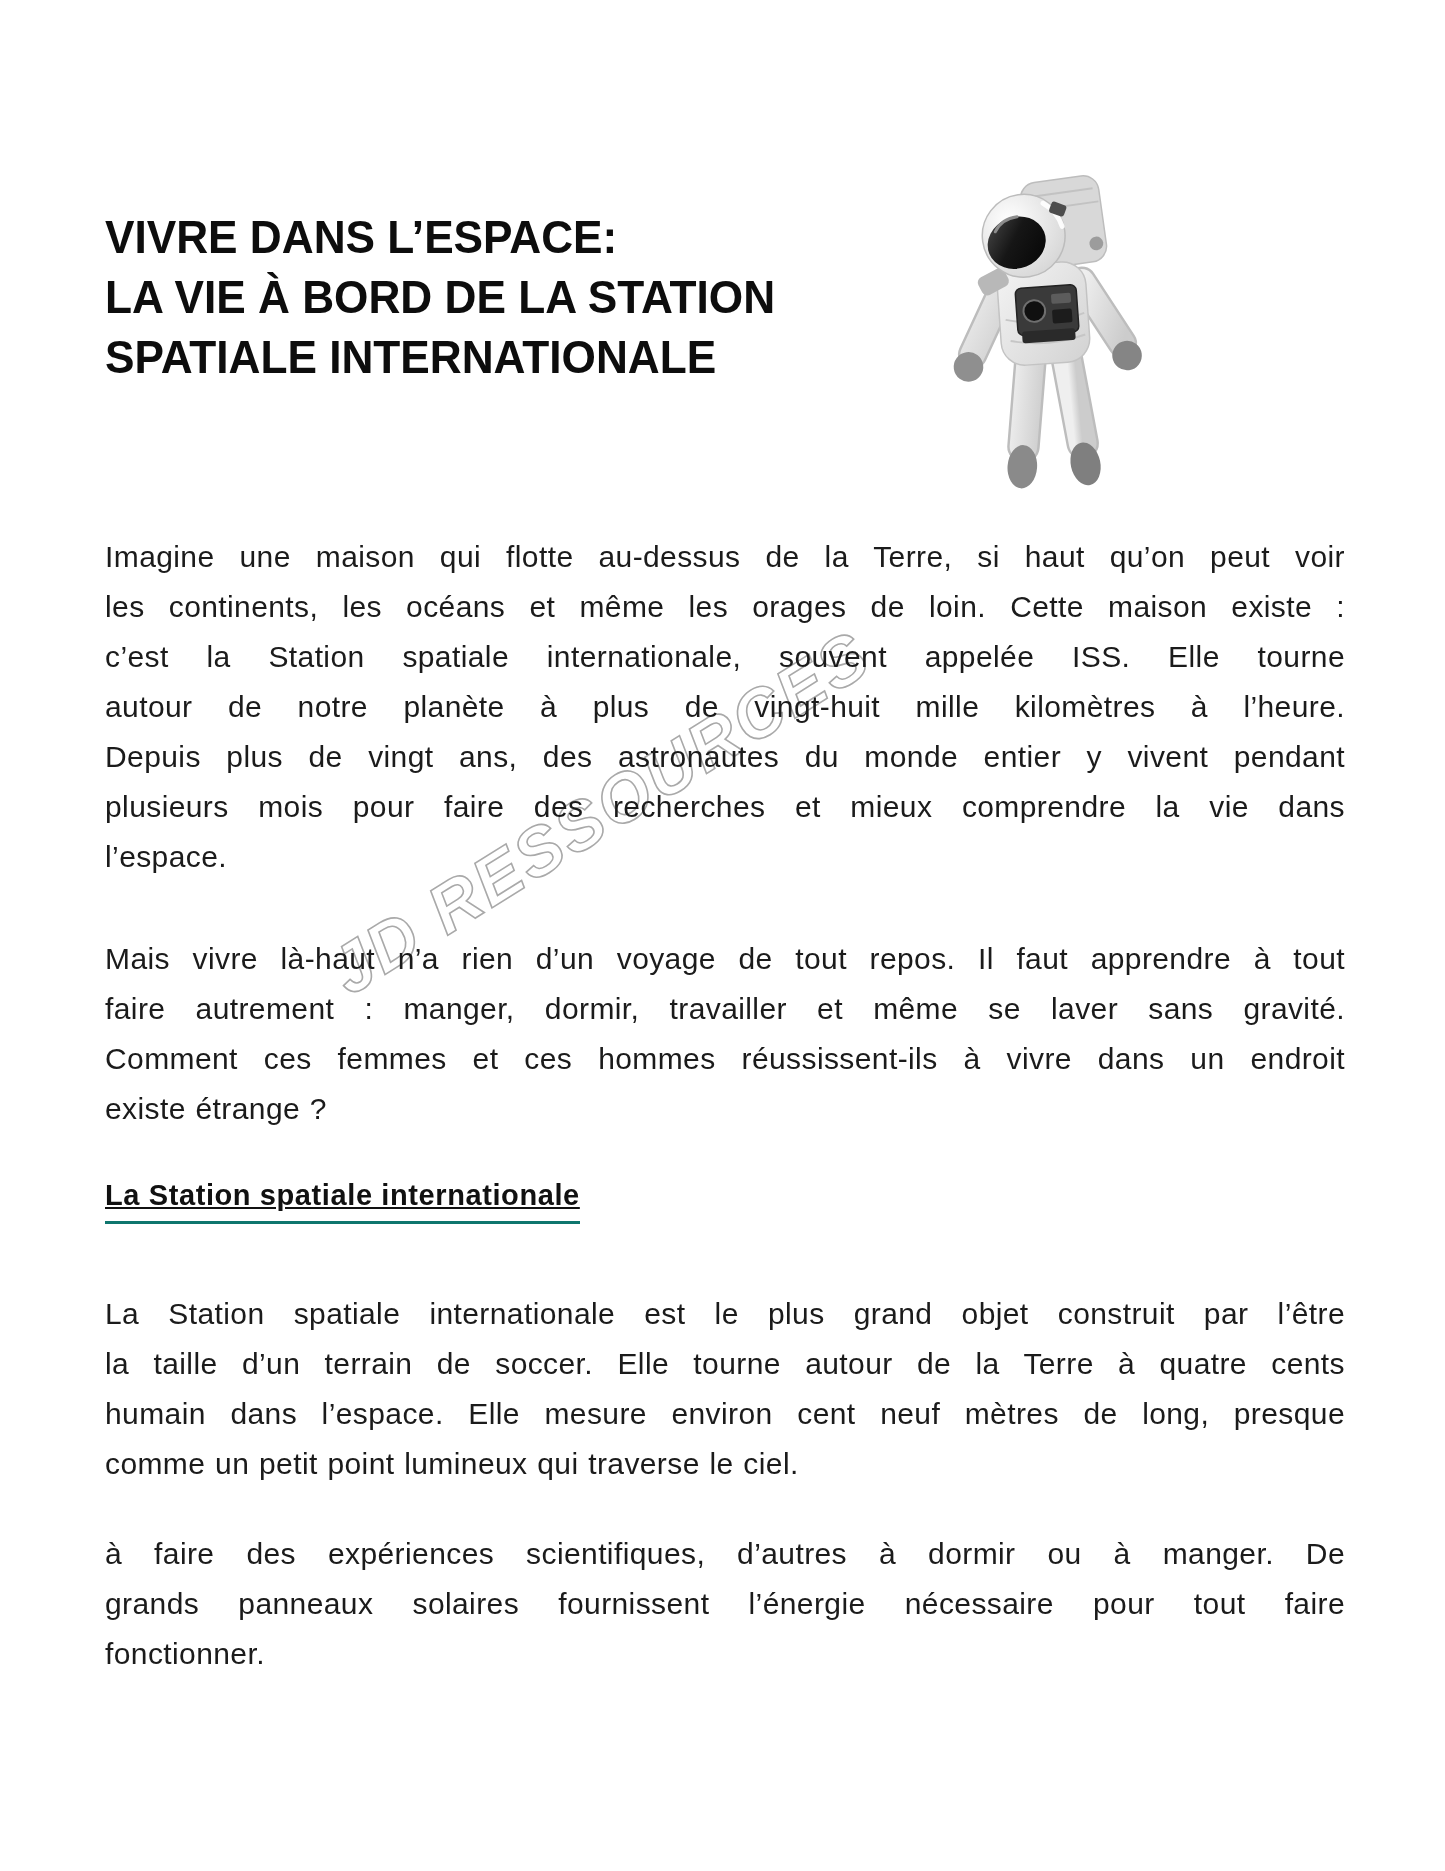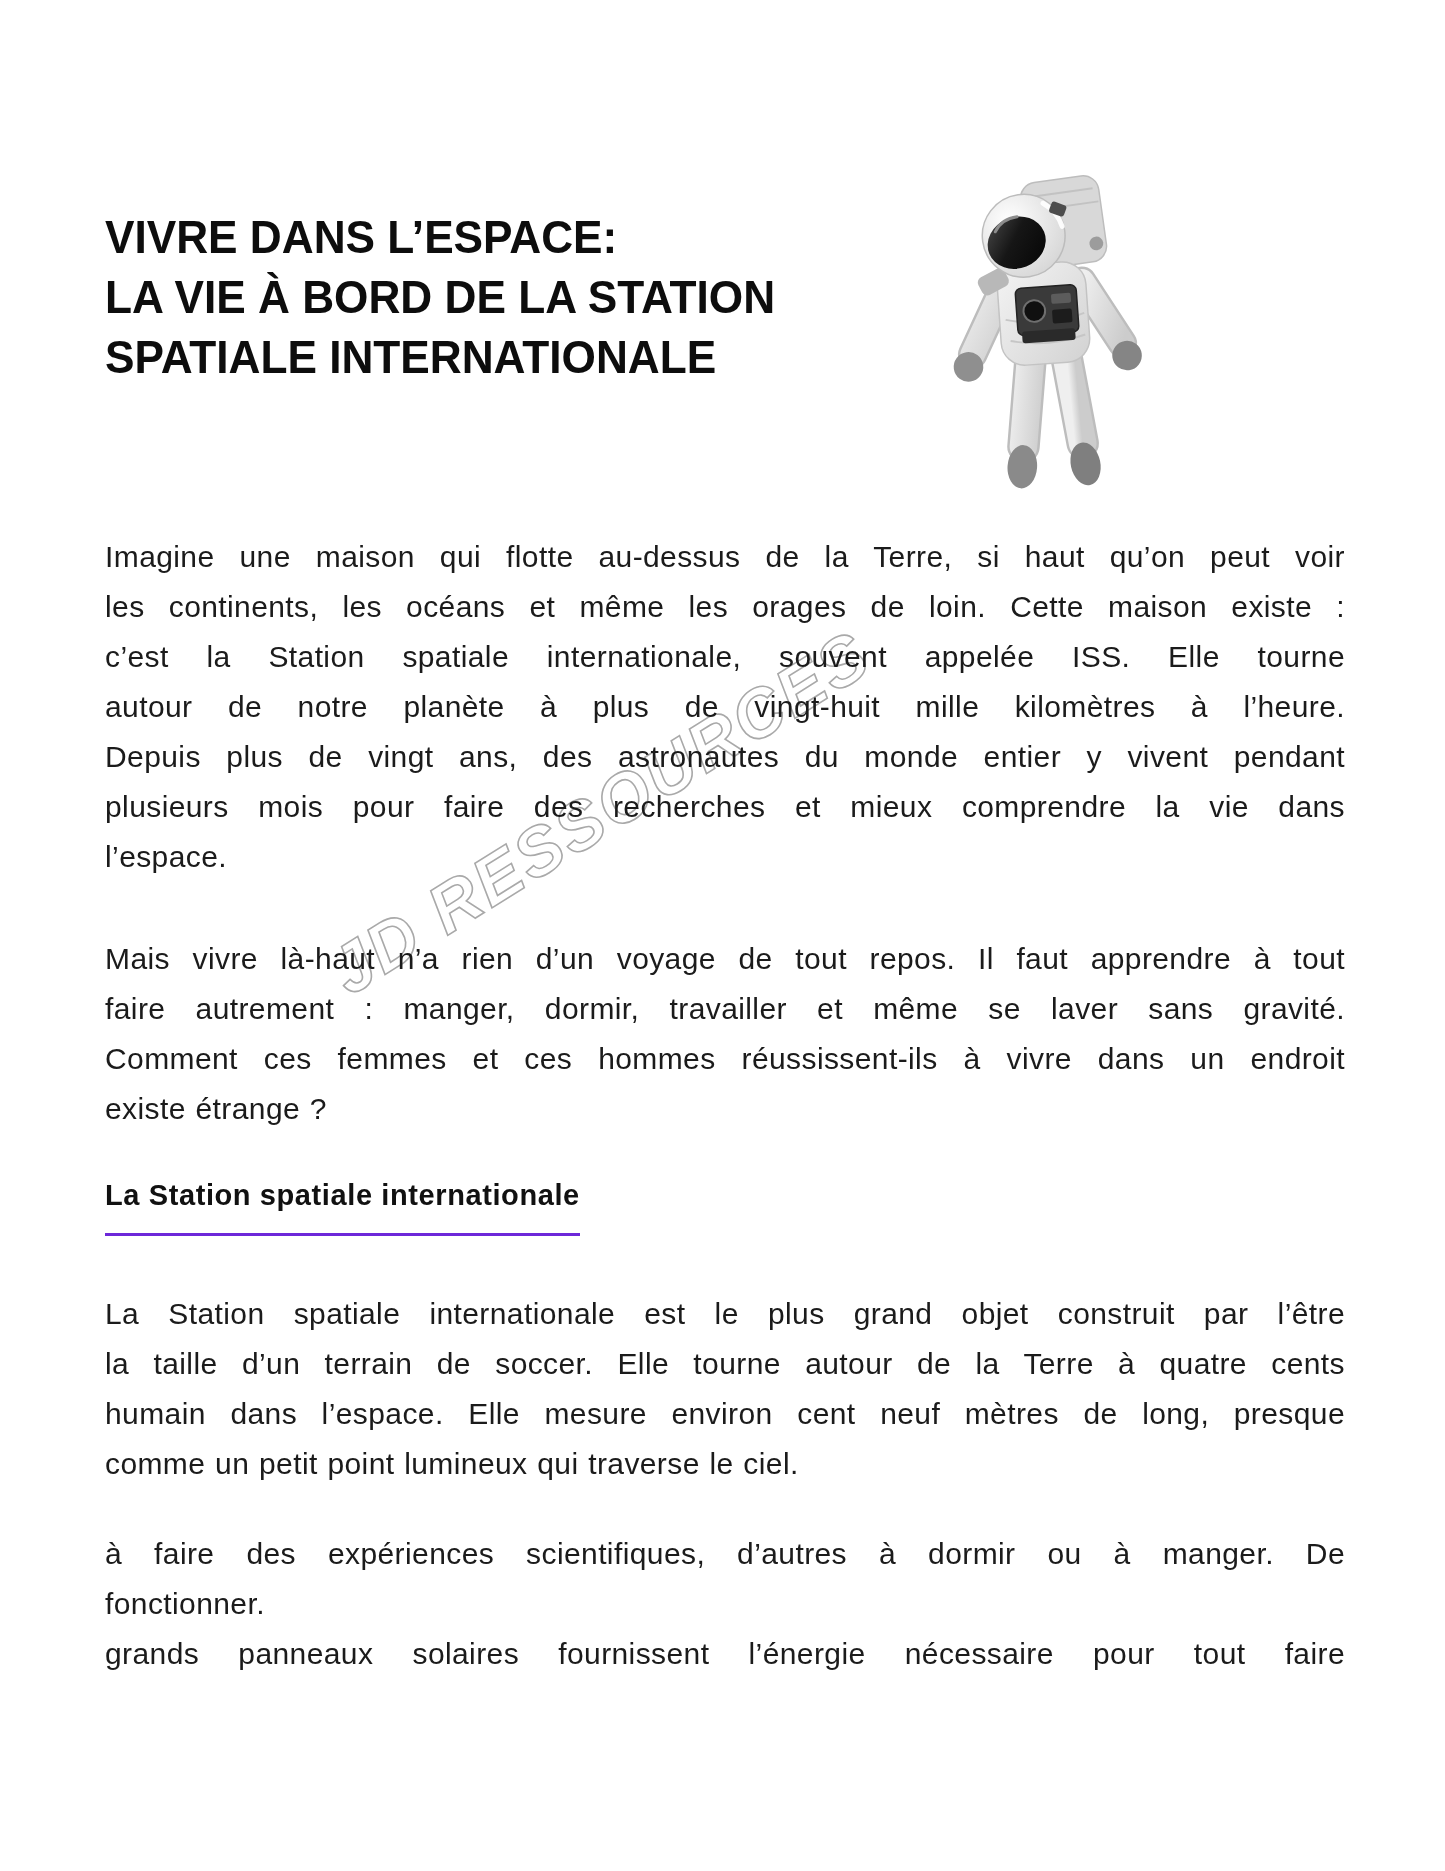--- a/index.html
+++ b/index.html
@@ -94,22 +94,23 @@
     margin: 0;
     font-size: 29px;
     line-height: 1;
     font-weight: 700;
     letter-spacing: 0.6px;
     color: #111111;
     z-index: 2;
   }
   .section-heading .heading-text {
     display: inline-block;
-    padding-bottom: 23px;
-    border-bottom: 3px solid #6d28d9;
+    padding-bottom: 11px;
+    border-bottom: 3px solid #0f766e;
+    text-decoration: underline;
   }
 </style>
 </head>
 <body>
 
 <div class="page">
 
   <div class="watermark">JD RESSOURCES</div>
 
   <h1 class="title">
@@ -209,17 +210,17 @@
 
   <div class="textblock" id="p3">
     <div class="line">La Station spatiale internationale est le plus grand objet construit par l’être</div>
     <div class="line">la taille d’un terrain de soccer. Elle tourne autour de la Terre à quatre cents</div>
     <div class="line">humain dans l’espace. Elle mesure environ cent neuf mètres de long, presque</div>
     <div class="line last">comme un petit point lumineux qui traverse le ciel.</div>
   </div>
 
   <div class="textblock" id="p4">
     <div class="line">à faire des expériences scientifiques, d’autres à dormir ou à manger. De</div>
+    <div class="line">grands panneaux solaires fournissent l’énergie nécessaire pour tout faire</div>
     <div class="line last">fonctionner.</div>
-    <div class="line">grands panneaux solaires fournissent l’énergie nécessaire pour tout faire</div>
   </div>
 
 </div>
 
 </body></html>

